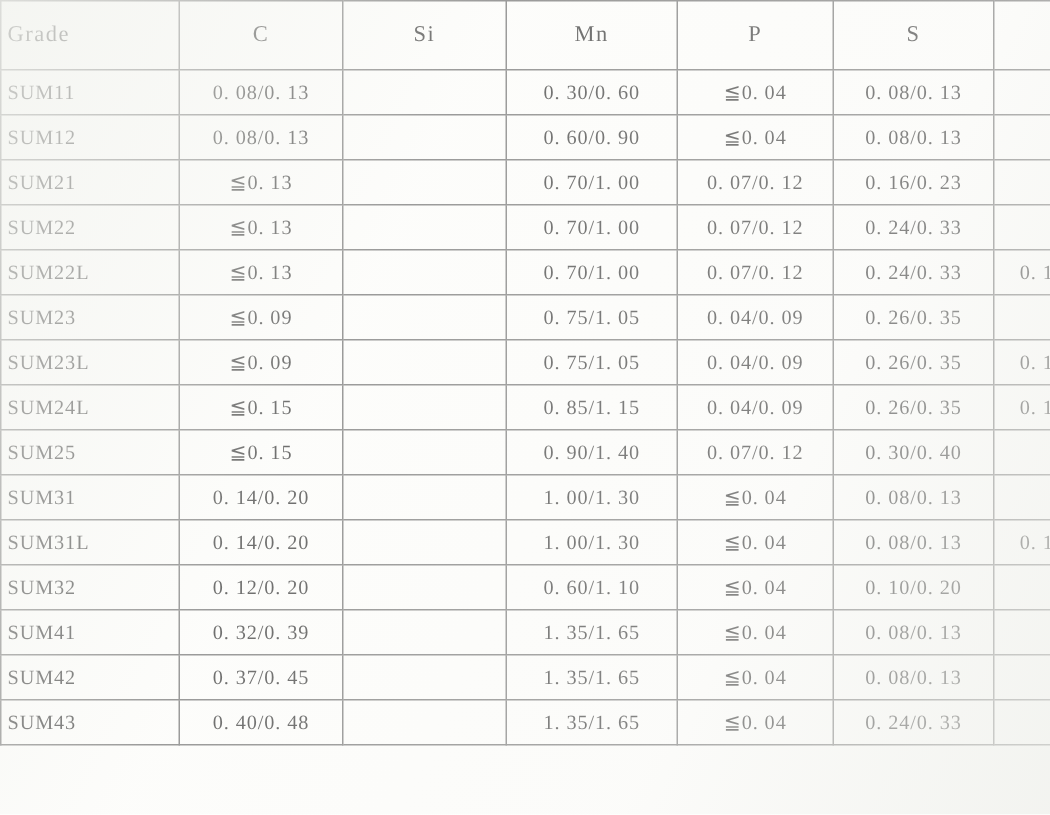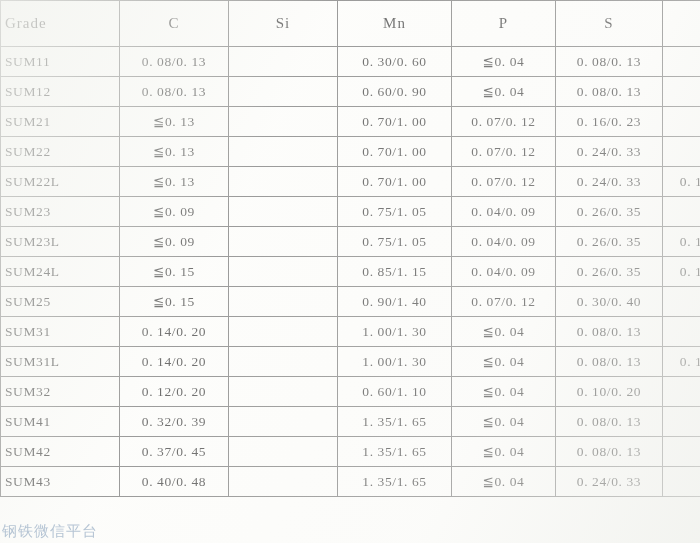--- a/index.html
+++ b/index.html
@@ -221,14 +221,13 @@
           <td class="c-c"><span class="cell-val">0. 40/0. 48</span></td>
           <td class="c-si"><span class="cell-val"></span></td>
           <td class="c-mn"><span class="cell-val">1. 35/1. 65</span></td>
           <td class="c-p"><span class="cell-val">≦0. 04</span></td>
           <td class="c-s"><span class="cell-val">0. 24/0. 33</span></td>
           <td class="c-pb"><span class="cell-val"></span></td>
         </tr>
       </tbody>
   </table>
   <div class="paper-tint"></div>
-  <div class="watermark">钢铁微信平台</div>
 </div>
 
 </body></html>

